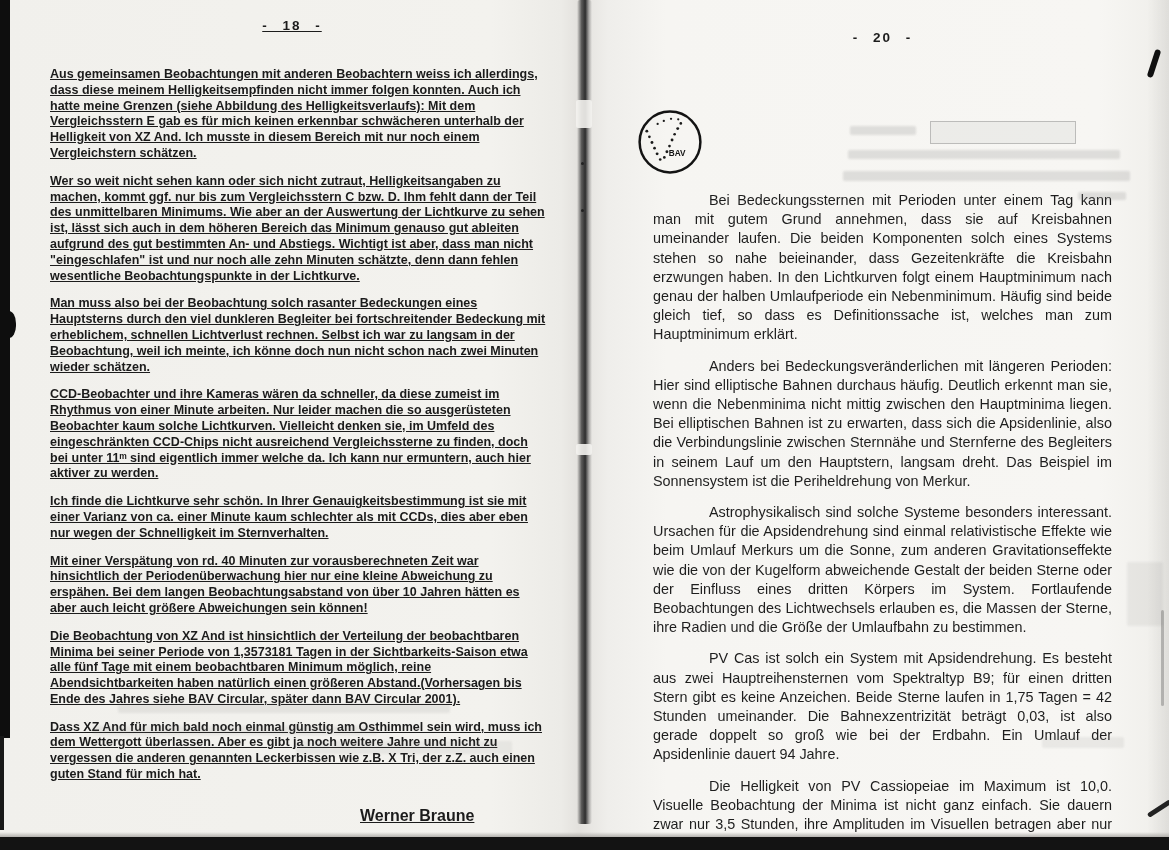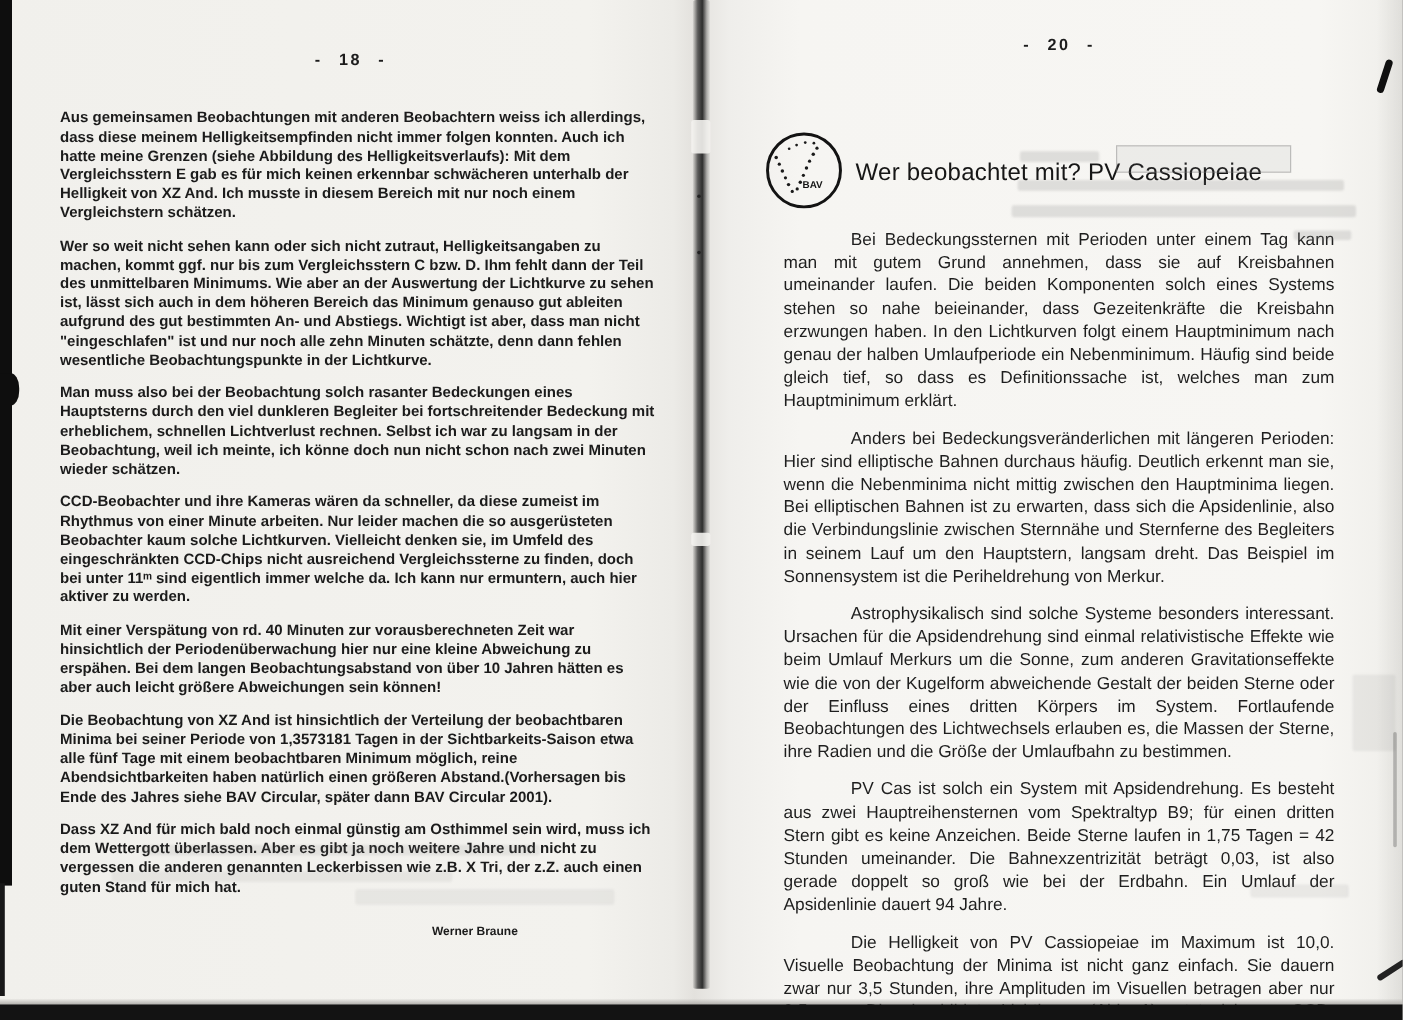--- a/index.html
+++ b/index.html
@@ -28,44 +28,45 @@
   .corner-mark{position:absolute;background:#101010;border-radius:3px;}
   .edge-right-shade{position:absolute;right:0;top:0;width:22px;height:850px;
     background:linear-gradient(to right,rgba(0,0,0,0),rgba(0,0,0,.07));}
   .right-curl{position:absolute;left:1161px;top:610px;width:3px;height:96px;background:rgba(0,0,0,.22);border-radius:2px;}
 
   
   .bleed{position:absolute;background:rgba(125,125,125,.20);filter:blur(.8px);border-radius:2px;}
   .bleed-box{position:absolute;border:1px solid rgba(110,110,110,.38);background:rgba(150,150,150,.10);filter:blur(.4px);}
 
   
-  .page-left{position:absolute;left:38px;top:42px;width:508px;}
+  .page-left{position:absolute;left:38px;top:18px;width:508px;text-decoration:underline;}
   .page-left .pnum{font-weight:bold;font-size:13.5px;letter-spacing:2px;word-spacing:8px;text-align:center;margin-bottom:34px;}
   .page-left p{font-size:12.5px;font-weight:bold;line-height:15.8px;margin:0 0 12px 12px;color:#1b1b1b;}
-  .signature{font-weight:bold;font-size:10px;margin:24px 0 0 322px;}
+  .signature{font-weight:bold;font-size:16px;margin:24px 0 0 322px;}
 
   
   .page-right{position:absolute;left:641px;top:30px;width:483px;}
   .page-right .pnum{font-weight:bold;font-size:13.5px;letter-spacing:2px;word-spacing:8px;text-align:center;margin-bottom:8px;}
   .title-row{position:relative;height:126px;text-decoration:underline;}
   .bav-logo{position:absolute;left:-5px;top:55px;width:68px;height:68px;}
   .article-title{position:absolute;left:72px;top:80px;font-size:20px;font-weight:normal;margin:0;color:#161616;letter-spacing:.2px;}
   .page-right .body p{font-size:14.4px;line-height:19.2px;text-align:justify;text-indent:56px;margin:12px;color:#1e1e1e;}
 </style>
 </head>
 <body>
 
 <div class="scan">
 
   <div class="page-left">
     <div class="pnum">- 18 -</div>
     <p>Aus gemeinsamen Beobachtungen mit anderen Beobachtern weiss ich allerdings, dass diese meinem Helligkeitsempfinden nicht immer folgen konnten. Auch ich hatte meine Grenzen (siehe Abbildung des Helligkeitsverlaufs): Mit dem Vergleichsstern E gab es für mich keinen erkennbar schwächeren unterhalb der Helligkeit von XZ And. Ich musste in diesem Bereich mit nur noch einem Vergleichstern schätzen.</p>
     <p>Wer so weit nicht sehen kann oder sich nicht zutraut, Helligkeitsangaben zu machen, kommt ggf. nur bis zum Vergleichsstern C bzw. D. Ihm fehlt dann der Teil des unmittelbaren Minimums. Wie aber an der Auswertung der Lichtkurve zu sehen ist, lässt sich auch in dem höheren Bereich das Minimum genauso gut ableiten aufgrund des gut bestimmten An- und Abstiegs. Wichtigt ist aber, dass man nicht "eingeschlafen" ist und nur noch alle zehn Minuten schätzte, denn dann fehlen wesentliche Beobachtungspunkte in der Lichtkurve.</p>
     <p>Man muss also bei der Beobachtung solch rasanter Bedeckungen eines Hauptsterns durch den viel dunkleren Begleiter bei fortschreitender Bedeckung mit erheblichem, schnellen Lichtverlust rechnen. Selbst ich war zu langsam in der Beobachtung, weil ich meinte, ich könne doch nun nicht schon nach zwei Minuten wieder schätzen.</p>
     <p>CCD-Beobachter und ihre Kameras wären da schneller, da diese zumeist im Rhythmus von einer Minute arbeiten. Nur leider machen die so ausgerüsteten Beobachter kaum solche Lichtkurven. Vielleicht denken sie, im Umfeld des eingeschränkten CCD-Chips nicht ausreichend Vergleichssterne zu finden, doch bei unter 11ᵐ sind eigentlich immer welche da. Ich kann nur ermuntern, auch hier aktiver zu werden.</p>
+    <p>Ich finde die Lichtkurve sehr schön. In Ihrer Genauigkeitsbestimmung ist sie mit einer Varianz von ca. einer Minute kaum schlechter als mit CCDs, dies aber eben nur wegen der Schnelligkeit im Sternverhalten.</p>
     <p>Mit einer Verspätung von rd. 40 Minuten zur vorausberechneten Zeit war hinsichtlich der Periodenüberwachung hier nur eine kleine Abweichung zu erspähen. Bei dem langen Beobachtungsabstand von über 10 Jahren hätten es aber auch leicht größere Abweichungen sein können!</p>
     <p>Die Beobachtung von XZ And ist hinsichtlich der Verteilung der beobachtbaren Minima bei seiner Periode von 1,3573181 Tagen in der Sichtbarkeits-Saison etwa alle fünf Tage mit einem beobachtbaren Minimum möglich, reine Abendsichtbarkeiten haben natürlich einen größeren Abstand.(Vorhersagen bis Ende des Jahres siehe BAV Circular, später dann BAV Circular 2001).</p>
     <p>Dass XZ And für mich bald noch einmal günstig am Osthimmel sein wird, muss ich dem Wettergott überlassen. Aber es gibt ja noch weitere Jahre und nicht zu vergessen die anderen genannten Leckerbissen wie z.B. X Tri, der z.Z. auch einen guten Stand für mich hat.</p>
     <div class="signature">Werner Braune</div>
   </div>
 
   <div class="page-right">
     <div class="pnum">- 20 -</div>
     <div class="title-row">
       <svg class="bav-logo" viewBox="0 0 66 66" aria-hidden="true">
@@ -84,21 +85,20 @@
           <circle cx="37.5" cy="25.5" r="1.3"></circle>
             <circle cx="40.5" cy="20" r="1.4"></circle>
           <circle cx="43.5" cy="15" r="1.3"></circle>
           <circle cx="21" cy="15.5" r="1.1"></circle>
             <circle cx="27" cy="12.5" r="1.1"></circle>
           <circle cx="34" cy="10.5" r="1.1"></circle>
             <circle cx="41" cy="11" r="1.1"></circle>
         </g>
         <text x="40" y="47" text-anchor="middle" font-family="Liberation Sans, DejaVu Sans, sans-serif" font-size="8" font-weight="bold" fill="#131313">BAV</text>
       </svg>
-      <h1 class="article-title">Wer beobachtet mit? PV Cassiopeiae</h1>
     </div>
     <div class="body">
       <p>Bei Bedeckungssternen mit Perioden unter einem Tag kann man mit gutem Grund annehmen, dass sie auf Kreisbahnen umeinander laufen. Die beiden Komponenten solch eines Systems stehen so nahe beieinander, dass Gezeitenkräfte die Kreisbahn erzwungen haben. In den Lichtkurven folgt einem Hauptminimum nach genau der halben Umlaufperiode ein Nebenminimum. Häufig sind beide gleich tief, so dass es Definitionssache ist, welches man zum Hauptminimum erklärt.</p>
       <p>Anders bei Bedeckungsveränderlichen mit längeren Perioden: Hier sind elliptische Bahnen durchaus häufig. Deutlich erkennt man sie, wenn die Nebenminima nicht mittig zwischen den Hauptminima liegen. Bei elliptischen Bahnen ist zu erwarten, dass sich die Apsidenlinie, also die Verbindungslinie zwischen Sternnähe und Sternferne des Begleiters in seinem Lauf um den Hauptstern, langsam dreht. Das Beispiel im Sonnensystem ist die Periheldrehung von Merkur.</p>
       <p>Astrophysikalisch sind solche Systeme besonders interessant. Ursachen für die Apsidendrehung sind einmal relativistische Effekte wie beim Umlauf Merkurs um die Sonne, zum anderen Gravitationseffekte wie die von der Kugelform abweichende Gestalt der beiden Sterne oder der Einfluss eines dritten Körpers im System. Fortlaufende Beobachtungen des Lichtwechsels erlauben es, die Massen der Sterne, ihre Radien und die Größe der Umlaufbahn zu bestimmen.</p>
       <p>PV Cas ist solch ein System mit Apsidendrehung. Es besteht aus zwei Hauptreihensternen vom Spektraltyp B9; für einen dritten Stern gibt es keine Anzeichen. Beide Sterne laufen in 1,75 Tagen = 42 Stunden umeinander. Die Bahnexzentrizität beträgt 0,03, ist also gerade doppelt so groß wie bei der Erdbahn. Ein Umlauf der Apsidenlinie dauert 94 Jahre.</p>
       <p>Die Helligkeit von PV Cassiopeiae im Maximum ist 10,0. Visuelle Beobachtung der Minima ist nicht ganz einfach. Sie dauern zwar nur 3,5 Stunden, ihre Amplituden im Visuellen betragen aber nur 0,5 mag. Die abgebildete Lichtkurve (Abb. 1) setzt sich aus CCD-Messungen vom 5. (Hauptminimum) und 13. Januar 2000 (Nebenminimum) zusammen. Verwendet wurde eine CCD-Kamera ST-7E mit IR-Sperrfilter an einem 20-cm Cassegrain. Zur Zeit verfrüht sich das Hauptminimum und das Nebenminimum verspätet sich.</p>
     </div>
   </div>
 

